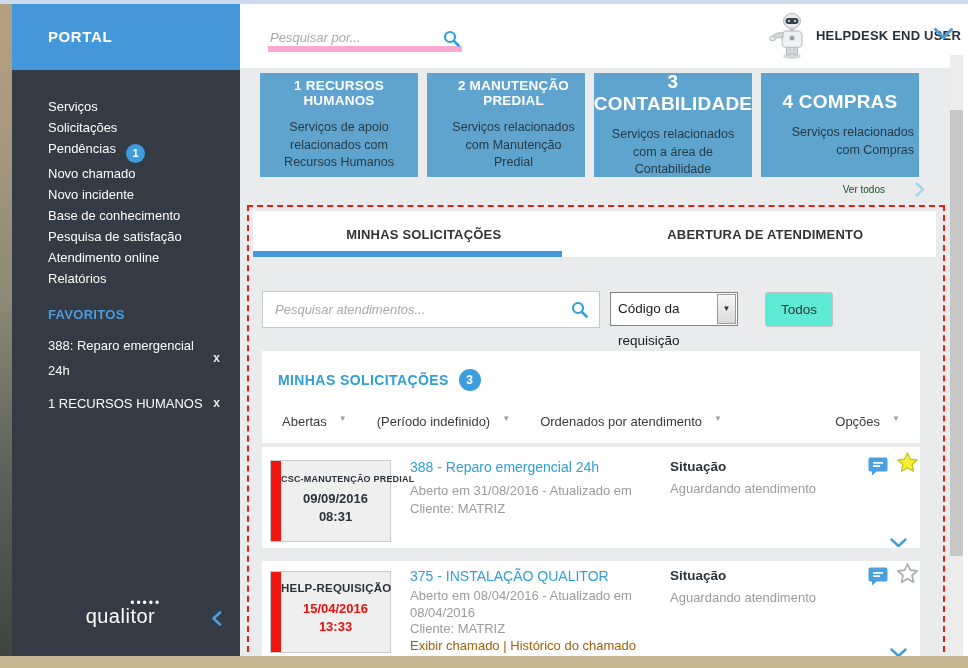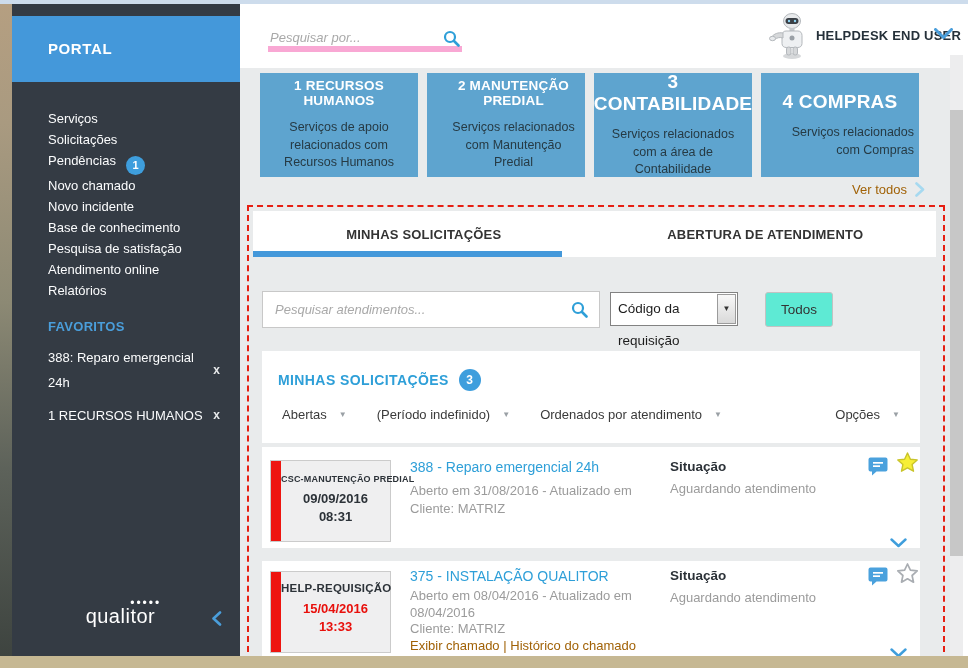--- a/index.html
+++ b/index.html
@@ -8,21 +8,21 @@
   .screen { position:relative; width:968px; height:668px; overflow:hidden; background:#fff; }
 
   .top-strip { position:absolute; left:0; top:0; width:968px; height:4px; background:#cddcec; z-index:40; }
   .left-strip { position:absolute; left:0; top:4px; width:12px; height:664px;
     background:linear-gradient(#b59f81 0%, #a99a80 18%, #8c8974 45%, #5d625a 70%, #3c423e 100%); z-index:1; }
   .bottom-strip { position:absolute; left:0; top:656px; width:968px; height:12px; background:#c6b893; z-index:30; }
 
   
   .sidebar { position:absolute; left:12px; top:4px; width:228px; height:652px; background:#343b44; z-index:5; }
   .sidebar-header { height:66px; background:#4498da; color:#fff; font-size:15px; font-weight:bold;
-    letter-spacing:.6px; line-height:66px; padding-left:36px;margin-top:12px; }
+    letter-spacing:.6px; line-height:66px; padding-left:36px; }
   .sidebar-menu { margin-top:26px; }
   .menu-item { padding-left:36px; line-height:21px; font-size:13px; color:#fbfcfd; cursor:pointer; white-space:nowrap; }
   .badge { display:inline-flex; align-items:center; justify-content:center; width:19px; height:19px;
     border-radius:50%; background:#3e9edd; color:#fff; font-size:11px; font-weight:bold; margin-left:10px; vertical-align:-4px; }
   .favorites-title { margin-top:16px; padding-left:36px; color:#4a9edb; font-size:13px; font-weight:bold; line-height:20px; letter-spacing:.3px; }
   .favorite-item { display:flex; justify-content:space-between; align-items:center;
     padding:0 20px 0 36px; line-height:25px; font-size:13px; color:#fbfcfd; margin-top:8px; }
   .favorite-item:first-of-type { margin-top:14px; }
   .fav-x { color:#e8eaec; font-size:12px; font-weight:bold; cursor:pointer; }
   .sidebar-footer { position:absolute; left:0; bottom:20px; width:100%; height:36px; }
@@ -46,22 +46,22 @@
   .content { position:absolute; left:240px; top:68px; width:711px; height:590px; background:#e9ebec; z-index:3; }
 
   .card { position:absolute; top:5px; width:158px; height:104px; background:#5ea4cf; color:#fff;
     display:flex; flex-direction:column; justify-content:center; align-items:center; text-align:center;
     padding:0 5px; cursor:pointer; }
   .card-title { font-weight:bold; font-size:13.5px; letter-spacing:.2px; }
   .card.big .card-title { font-size:19px; }
   .card-desc { margin-top:11px; font-size:12.5px; line-height:1.42; color:#263a44; }
   #card0 { left:20px; } #card1 { left:187px;padding-left:20px; } #card2 { left:354px; } #card3 { left:521px;text-align:right; }
 
-  .ver-todos { position:absolute; right:26px; top:114px; display:flex; align-items:center; gap:8px;
-    color:#a16207; font-size:13px; cursor:pointer; }
+  .ver-todos { position:absolute; right:26px; top:114px; display:flex; align-items:center; gap:30px;
+    color:#14532d; font-size:10px; cursor:pointer; }
 
   
   .dashed { position:absolute; left:247px; top:205px; width:698px; height:457px;
     border:2px dashed #e61e12; z-index:25; pointer-events:none; }
 
   
   .tabbar { position:absolute; left:253px; top:211px; width:683px; height:46px; background:#fff; display:flex; z-index:6; }
   .tab { flex:1; display:flex; align-items:center; justify-content:center; font-size:13px; font-weight:bold;
     color:#333; letter-spacing:.2px; cursor:pointer; }
   .tab-underline { position:absolute; left:0; bottom:0; width:309px; height:6px; background:#4498da; }
@@ -82,21 +82,21 @@
     border:1px solid #c2c2c2; border-radius:3px; font-size:13.5px; color:#333; text-align:center;
     line-height:33px; cursor:pointer; }
 
   
   .list-header { position:absolute; left:262px; top:351px; width:658px; height:92px; background:#fff; z-index:6; }
   .list-title-row { display:flex; align-items:center; padding:18px 16px 0; }
   .list-title { color:#2e9fd8; font-size:14px; font-weight:bold; letter-spacing:.4px; }
   .count-badge { display:inline-flex; align-items:center; justify-content:center; width:22px; height:22px;
     border-radius:50%; background:#3e9edd; color:#fff; font-size:12px; font-weight:bold; margin-left:10px; }
   .list-filters { display:flex; align-items:center; margin-top:16px; padding:0 20px; font-size:13px; color:#3a3a3a; }
-  .lf { cursor:pointer; }
+  .lf { cursor:pointer;margin-top:7px; }
   .tri { font-size:8px; color:#9aa0a5; margin:0 30px 0 12px; cursor:pointer; }
   .lf-opts { margin-left:auto; cursor:pointer; }
   .tri-last { margin-right:0; }
 
   
   .ticket { position:absolute; left:262px; width:658px; background:#fff; z-index:6; }
   #ticket0 { top:447px; height:101px; }
   #ticket1 { top:561px; height:97px; overflow:hidden; }
   .datebox { position:absolute; left:8px; width:121px; height:82px; background:#efeff0; border:1px solid #cbcbcb; }
   #ticket0 .datebox { top:13px; } #ticket1 .datebox { top:10px; }

